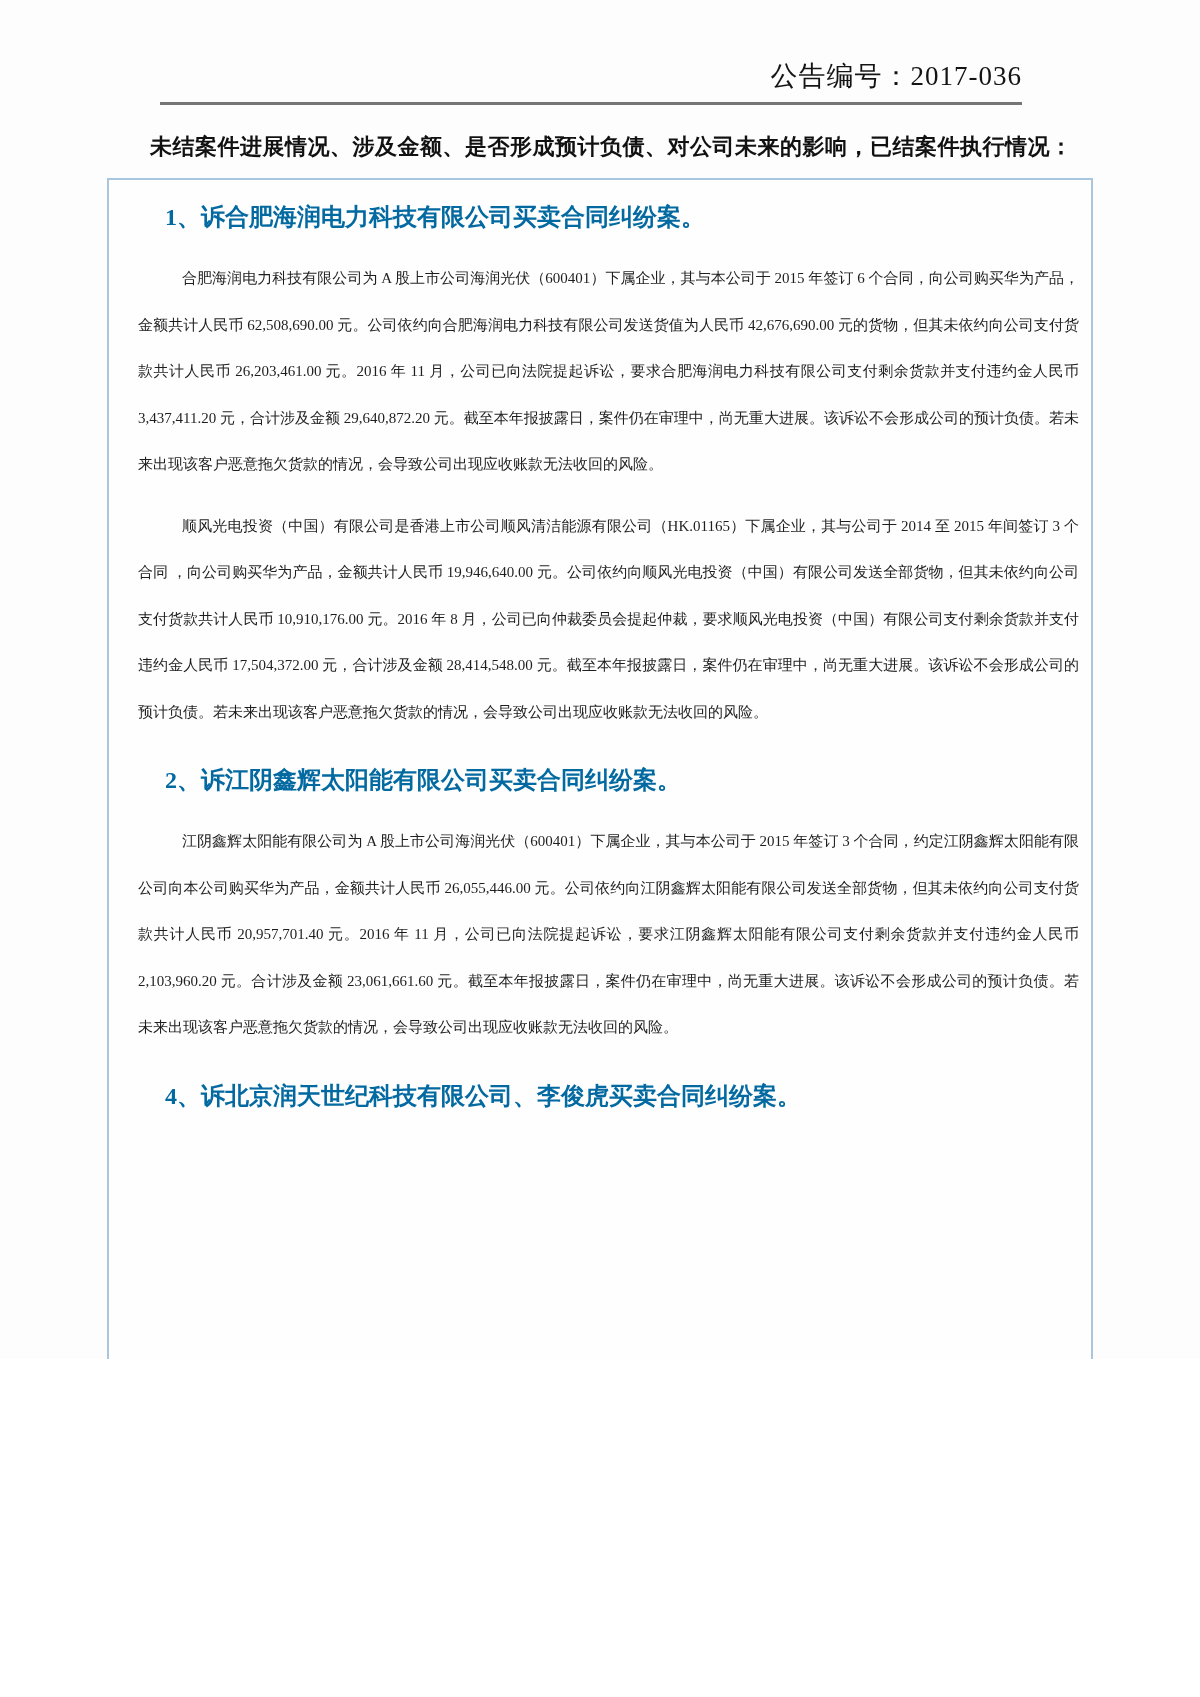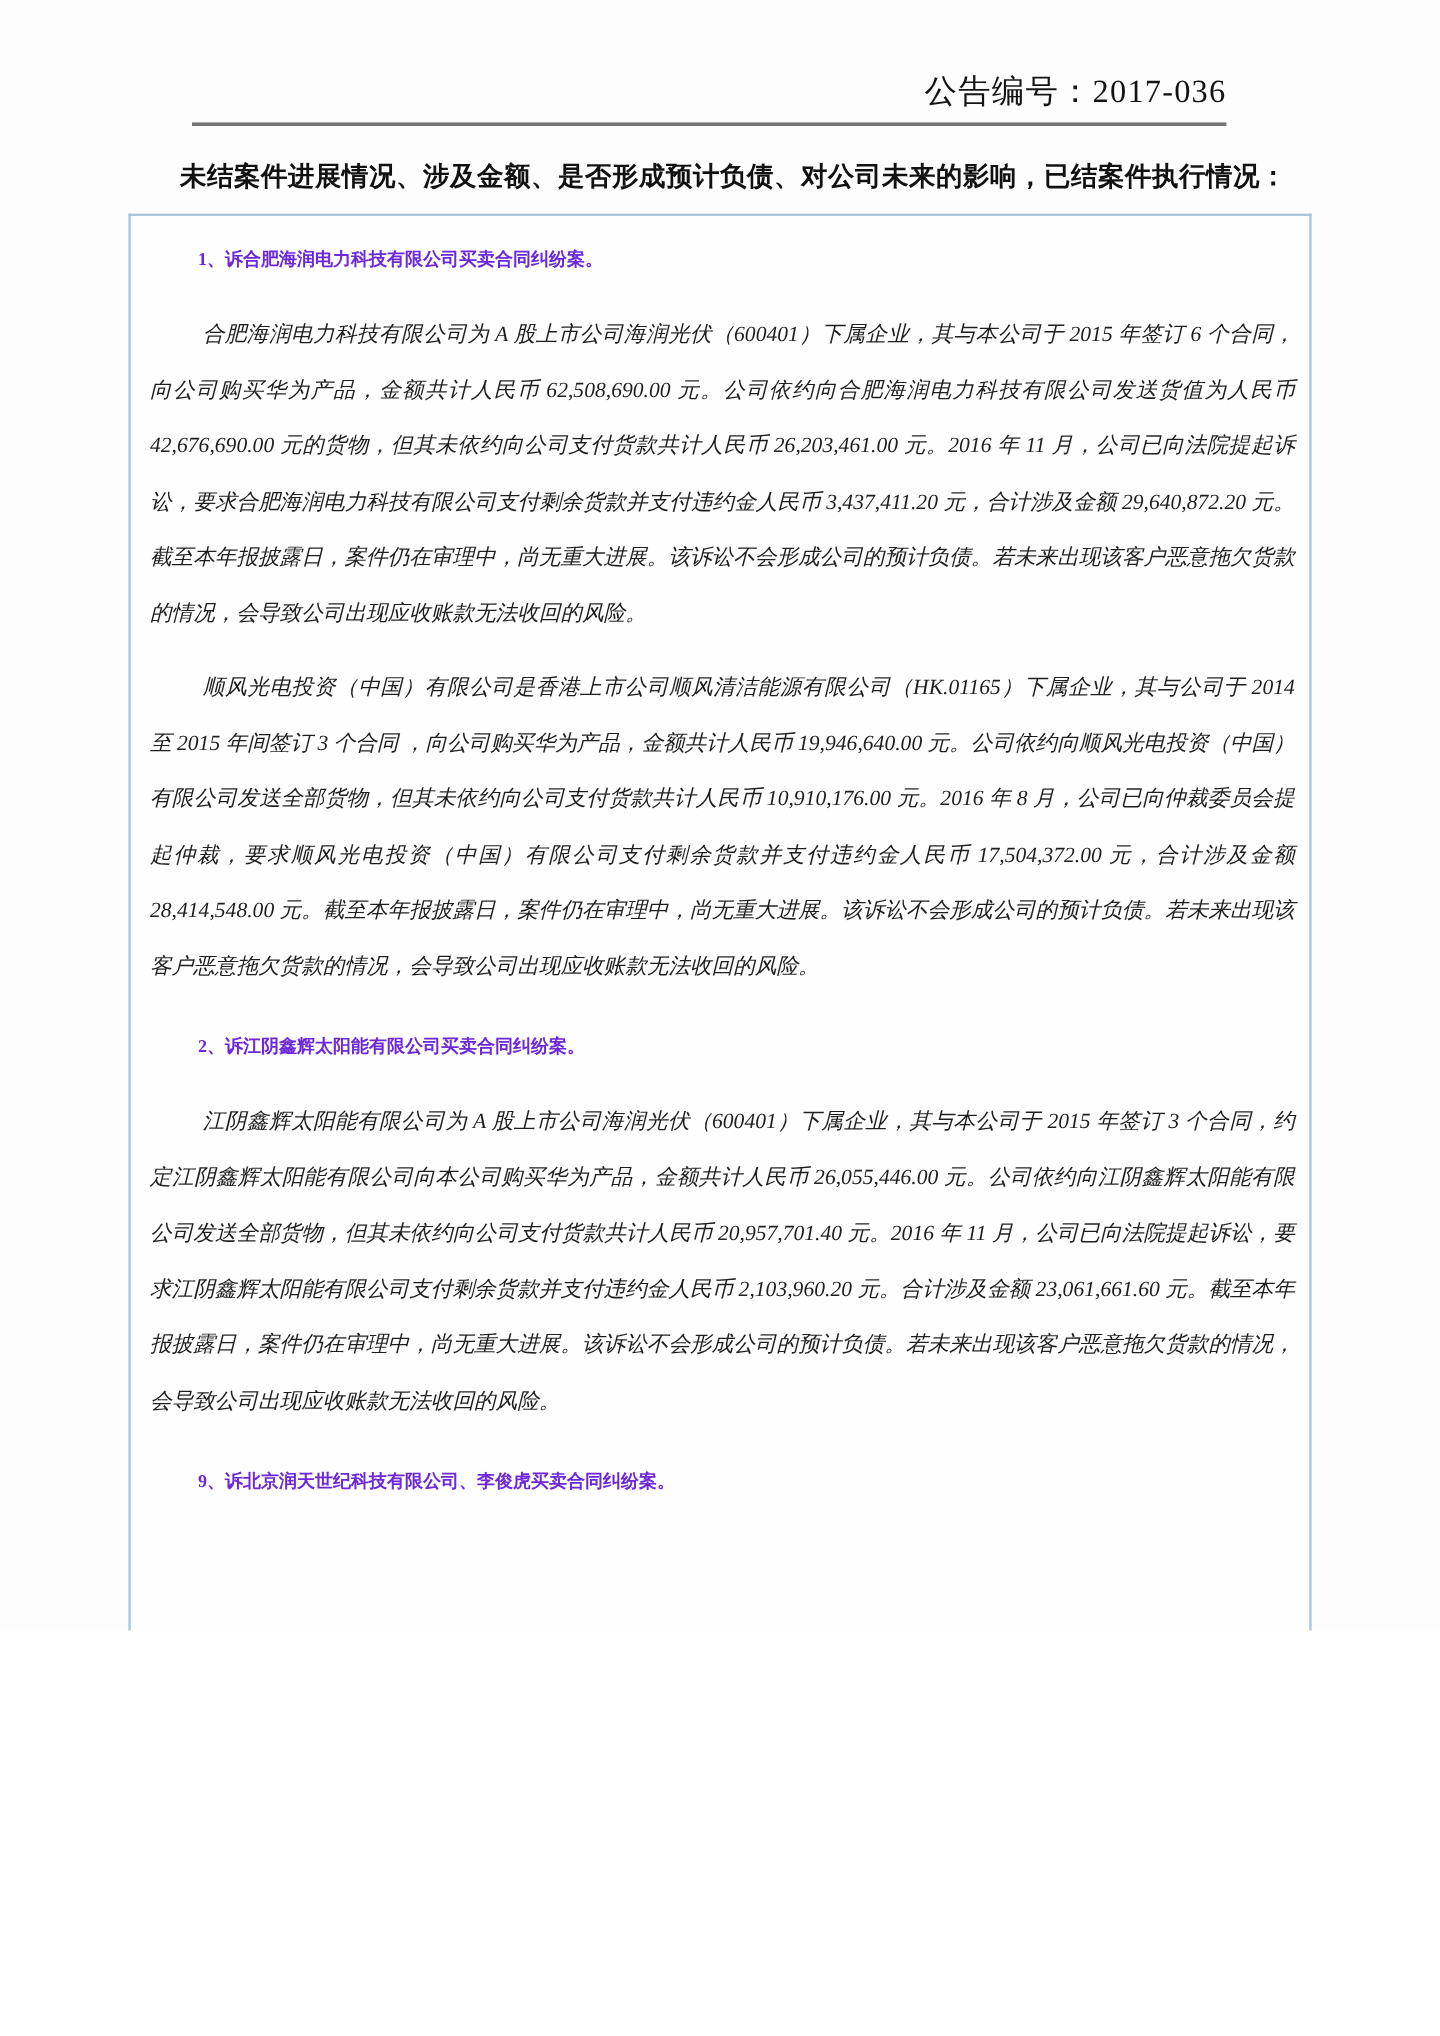--- a/index.html
+++ b/index.html
@@ -51,53 +51,52 @@
     left: 107px;
     width: 986px;
     min-height: 1289px;
     box-sizing: border-box;
     background: #fefefe;
     border: 2px solid #a8c6de;
     border-bottom: 3px solid #8db4d2;
     padding: 12px 12px 0 12px;
   }
   .case-title {
-    font-size: 15px;
+    font-size: 24px;
     font-weight: bold;
     line-height: 46px;
     margin: 22px 0 0 0;
     text-indent: 44px;
-    color: #6d28d9;
+    color: #0369a1;
   }
   .case-box .case-title:first-child {
     margin-top: 2px;
   }
   .case-para {
-    font-size: 18px;
+    font-size: 15px;
     line-height: 46.5px;
-    margin: 15px 0 0 4px;
+    margin: 15px 0 0 17px;
     text-indent: 44px;
     text-align: justify;
     color: #1e1e1e;
-    font-style: italic;
   }
 </style>
 </head>
 <body>
 
 <div class="page">
 
   <div class="announce-no">公告编号：2017-036</div>
 
   <div class="header-rule"></div>
 
   <p class="intro-line">未结案件进展情况、涉及金额、是否形成预计负债、对公司未来的影响，已结案件执行情况：</p>
 
   <div class="case-box">
       <div class="case-title">1、诉合肥海润电力科技有限公司买卖合同纠纷案。</div>
       <p class="case-para">合肥海润电力科技有限公司为 A 股上市公司海润光伏（600401）下属企业，其与本公司于 2015 年签订 6 个合同，向公司购买华为产品，金额共计人民币 62,508,690.00 元。公司依约向合肥海润电力科技有限公司发送货值为人民币 42,676,690.00 元的货物，但其未依约向公司支付货款共计人民币 26,203,461.00 元。2016 年 11 月，公司已向法院提起诉讼，要求合肥海润电力科技有限公司支付剩余货款并支付违约金人民币 3,437,411.20 元，合计涉及金额 29,640,872.20 元。截至本年报披露日，案件仍在审理中，尚无重大进展。该诉讼不会形成公司的预计负债。若未来出现该客户恶意拖欠货款的情况，会导致公司出现应收账款无法收回的风险。</p>
       <p class="case-para">顺风光电投资（中国）有限公司是香港上市公司顺风清洁能源有限公司（HK.01165）下属企业，其与公司于 2014 至 2015 年间签订 3 个合同 ，向公司购买华为产品，金额共计人民币 19,946,640.00 元。公司依约向顺风光电投资（中国）有限公司发送全部货物，但其未依约向公司支付货款共计人民币 10,910,176.00 元。2016 年 8 月，公司已向仲裁委员会提起仲裁，要求顺风光电投资（中国）有限公司支付剩余货款并支付违约金人民币 17,504,372.00 元，合计涉及金额 28,414,548.00 元。截至本年报披露日，案件仍在审理中，尚无重大进展。该诉讼不会形成公司的预计负债。若未来出现该客户恶意拖欠货款的情况，会导致公司出现应收账款无法收回的风险。</p>
       <div class="case-title">2、诉江阴鑫辉太阳能有限公司买卖合同纠纷案。</div>
       <p class="case-para">江阴鑫辉太阳能有限公司为 A 股上市公司海润光伏（600401）下属企业，其与本公司于 2015 年签订 3 个合同，约定江阴鑫辉太阳能有限公司向本公司购买华为产品，金额共计人民币 26,055,446.00 元。公司依约向江阴鑫辉太阳能有限公司发送全部货物，但其未依约向公司支付货款共计人民币 20,957,701.40 元。2016 年 11 月，公司已向法院提起诉讼，要求江阴鑫辉太阳能有限公司支付剩余货款并支付违约金人民币 2,103,960.20 元。合计涉及金额 23,061,661.60 元。截至本年报披露日，案件仍在审理中，尚无重大进展。该诉讼不会形成公司的预计负债。若未来出现该客户恶意拖欠货款的情况，会导致公司出现应收账款无法收回的风险。</p>
-      <div class="case-title">9、诉北京润天世纪科技有限公司、李俊虎买卖合同纠纷案。</div>
+      <div class="case-title">4、诉北京润天世纪科技有限公司、李俊虎买卖合同纠纷案。</div>
     </div>
 
 </div>
 
 </body></html>

